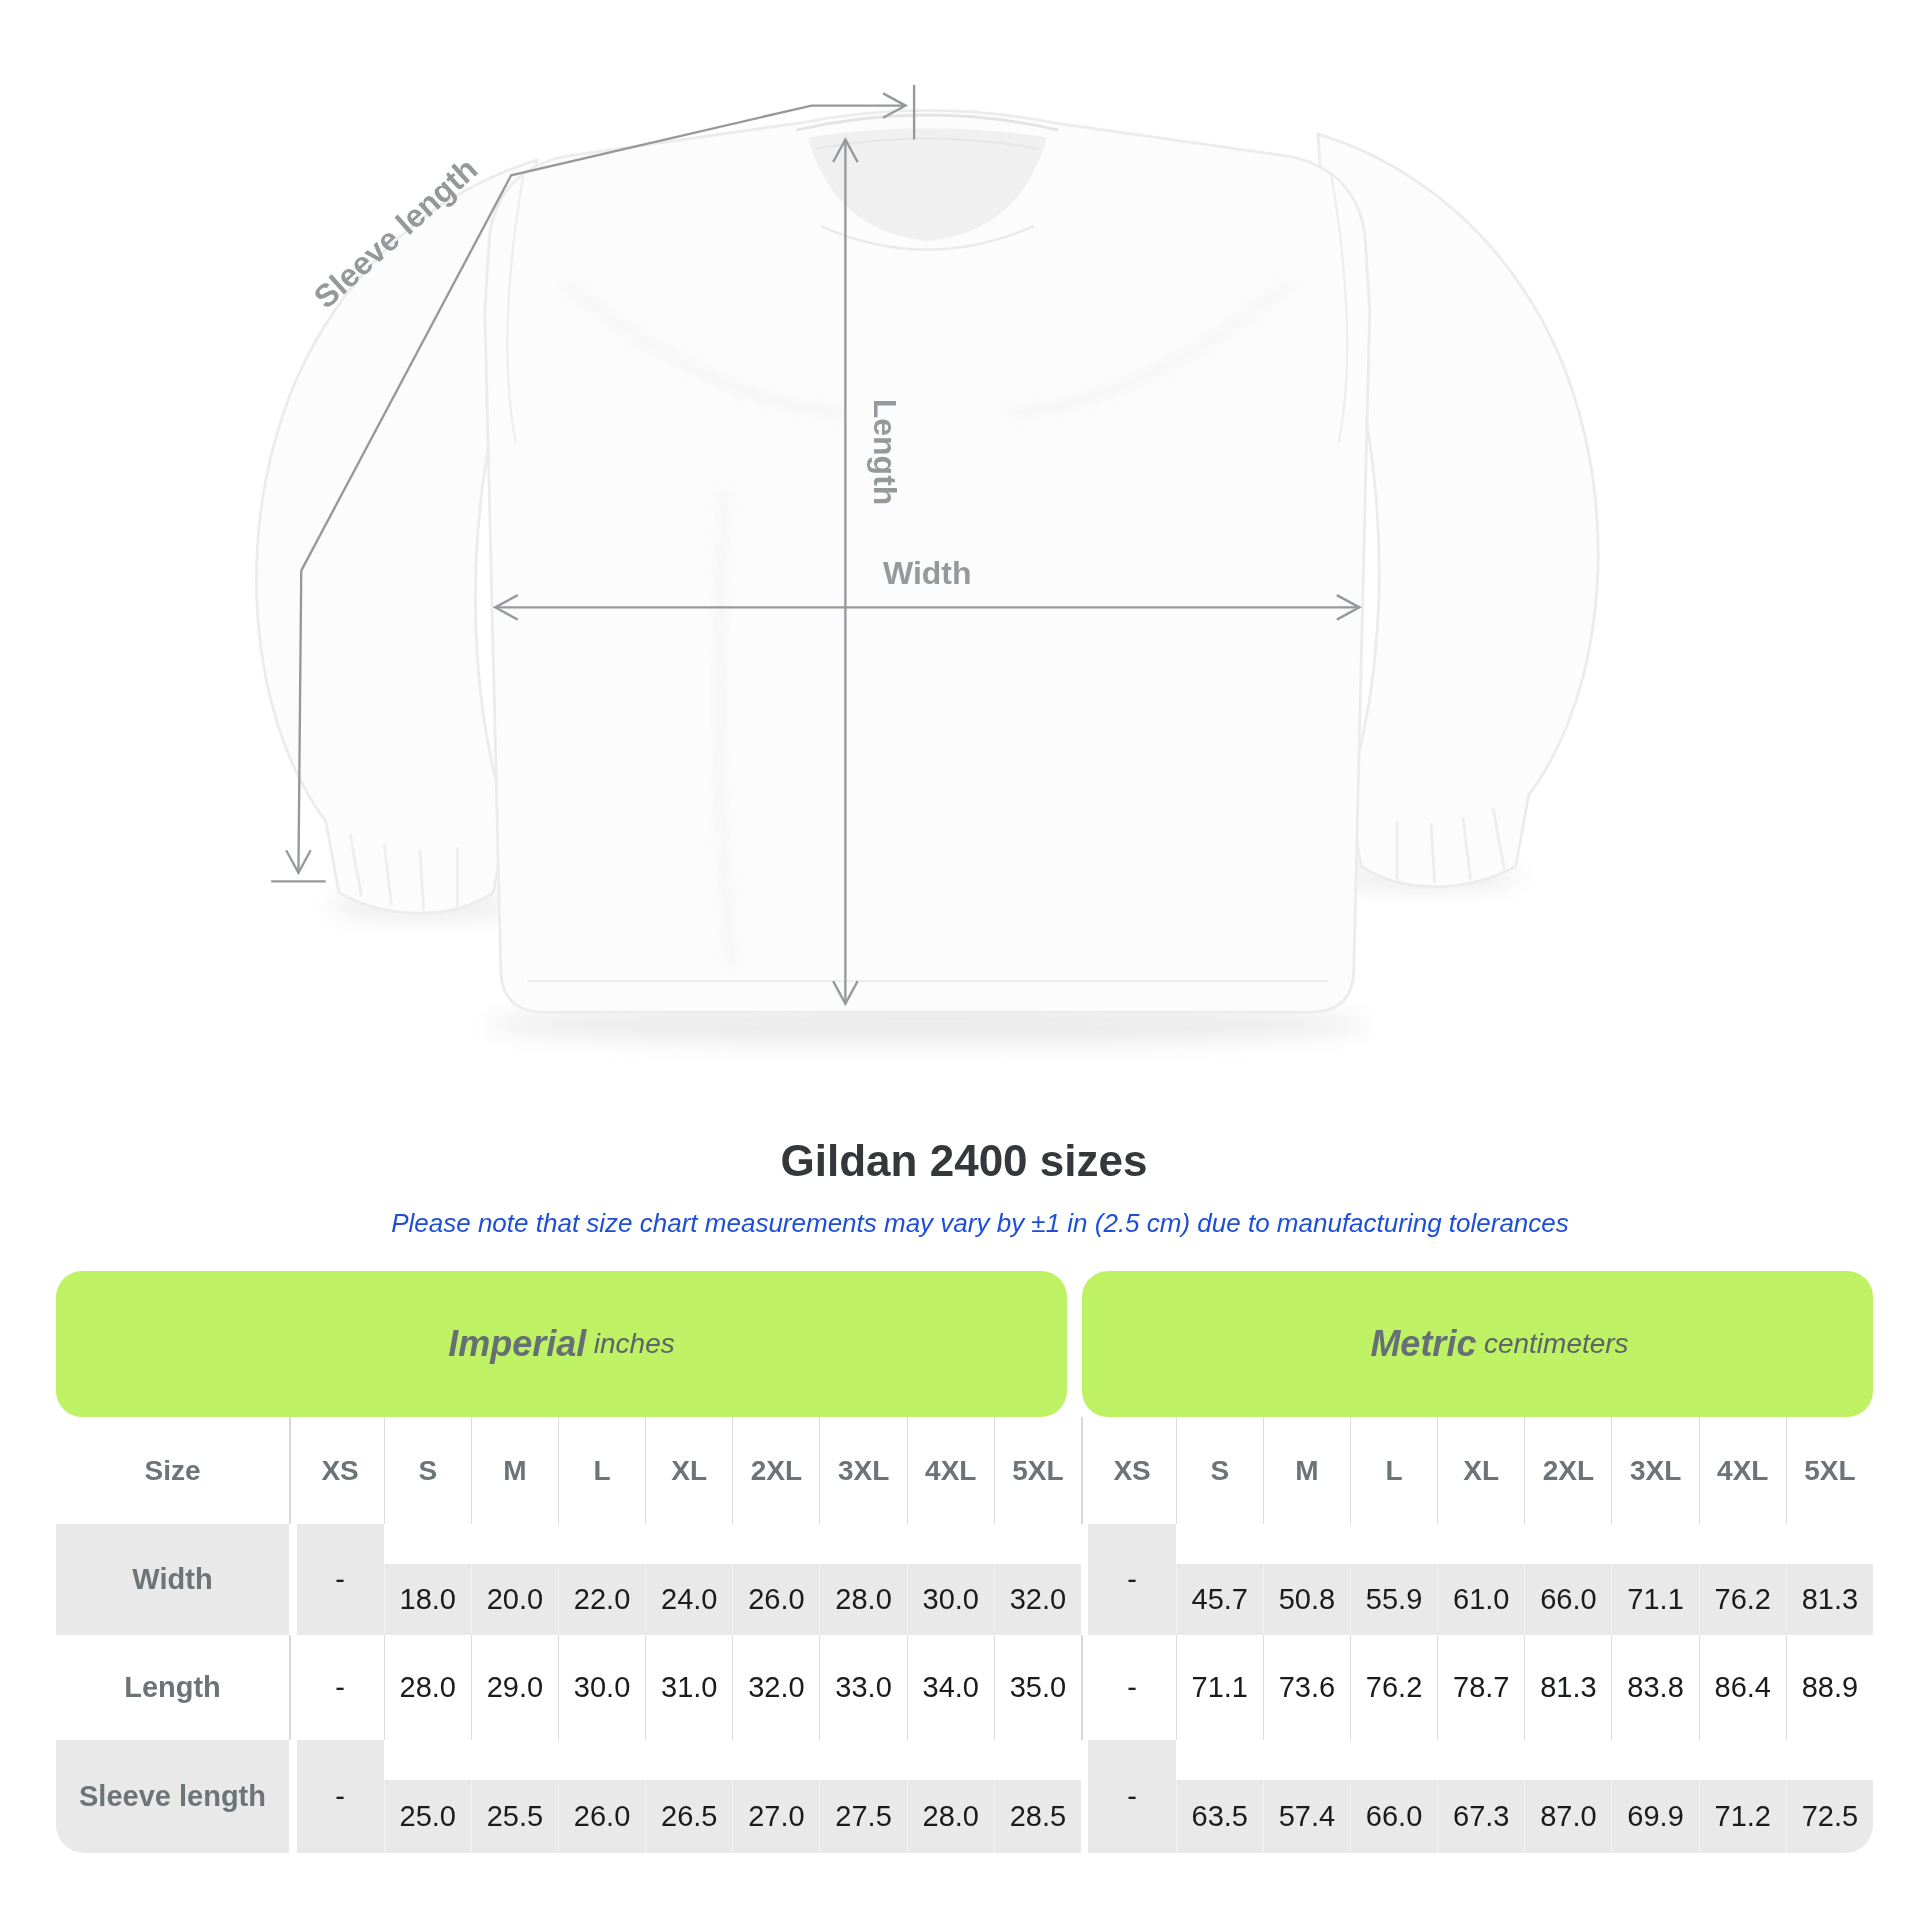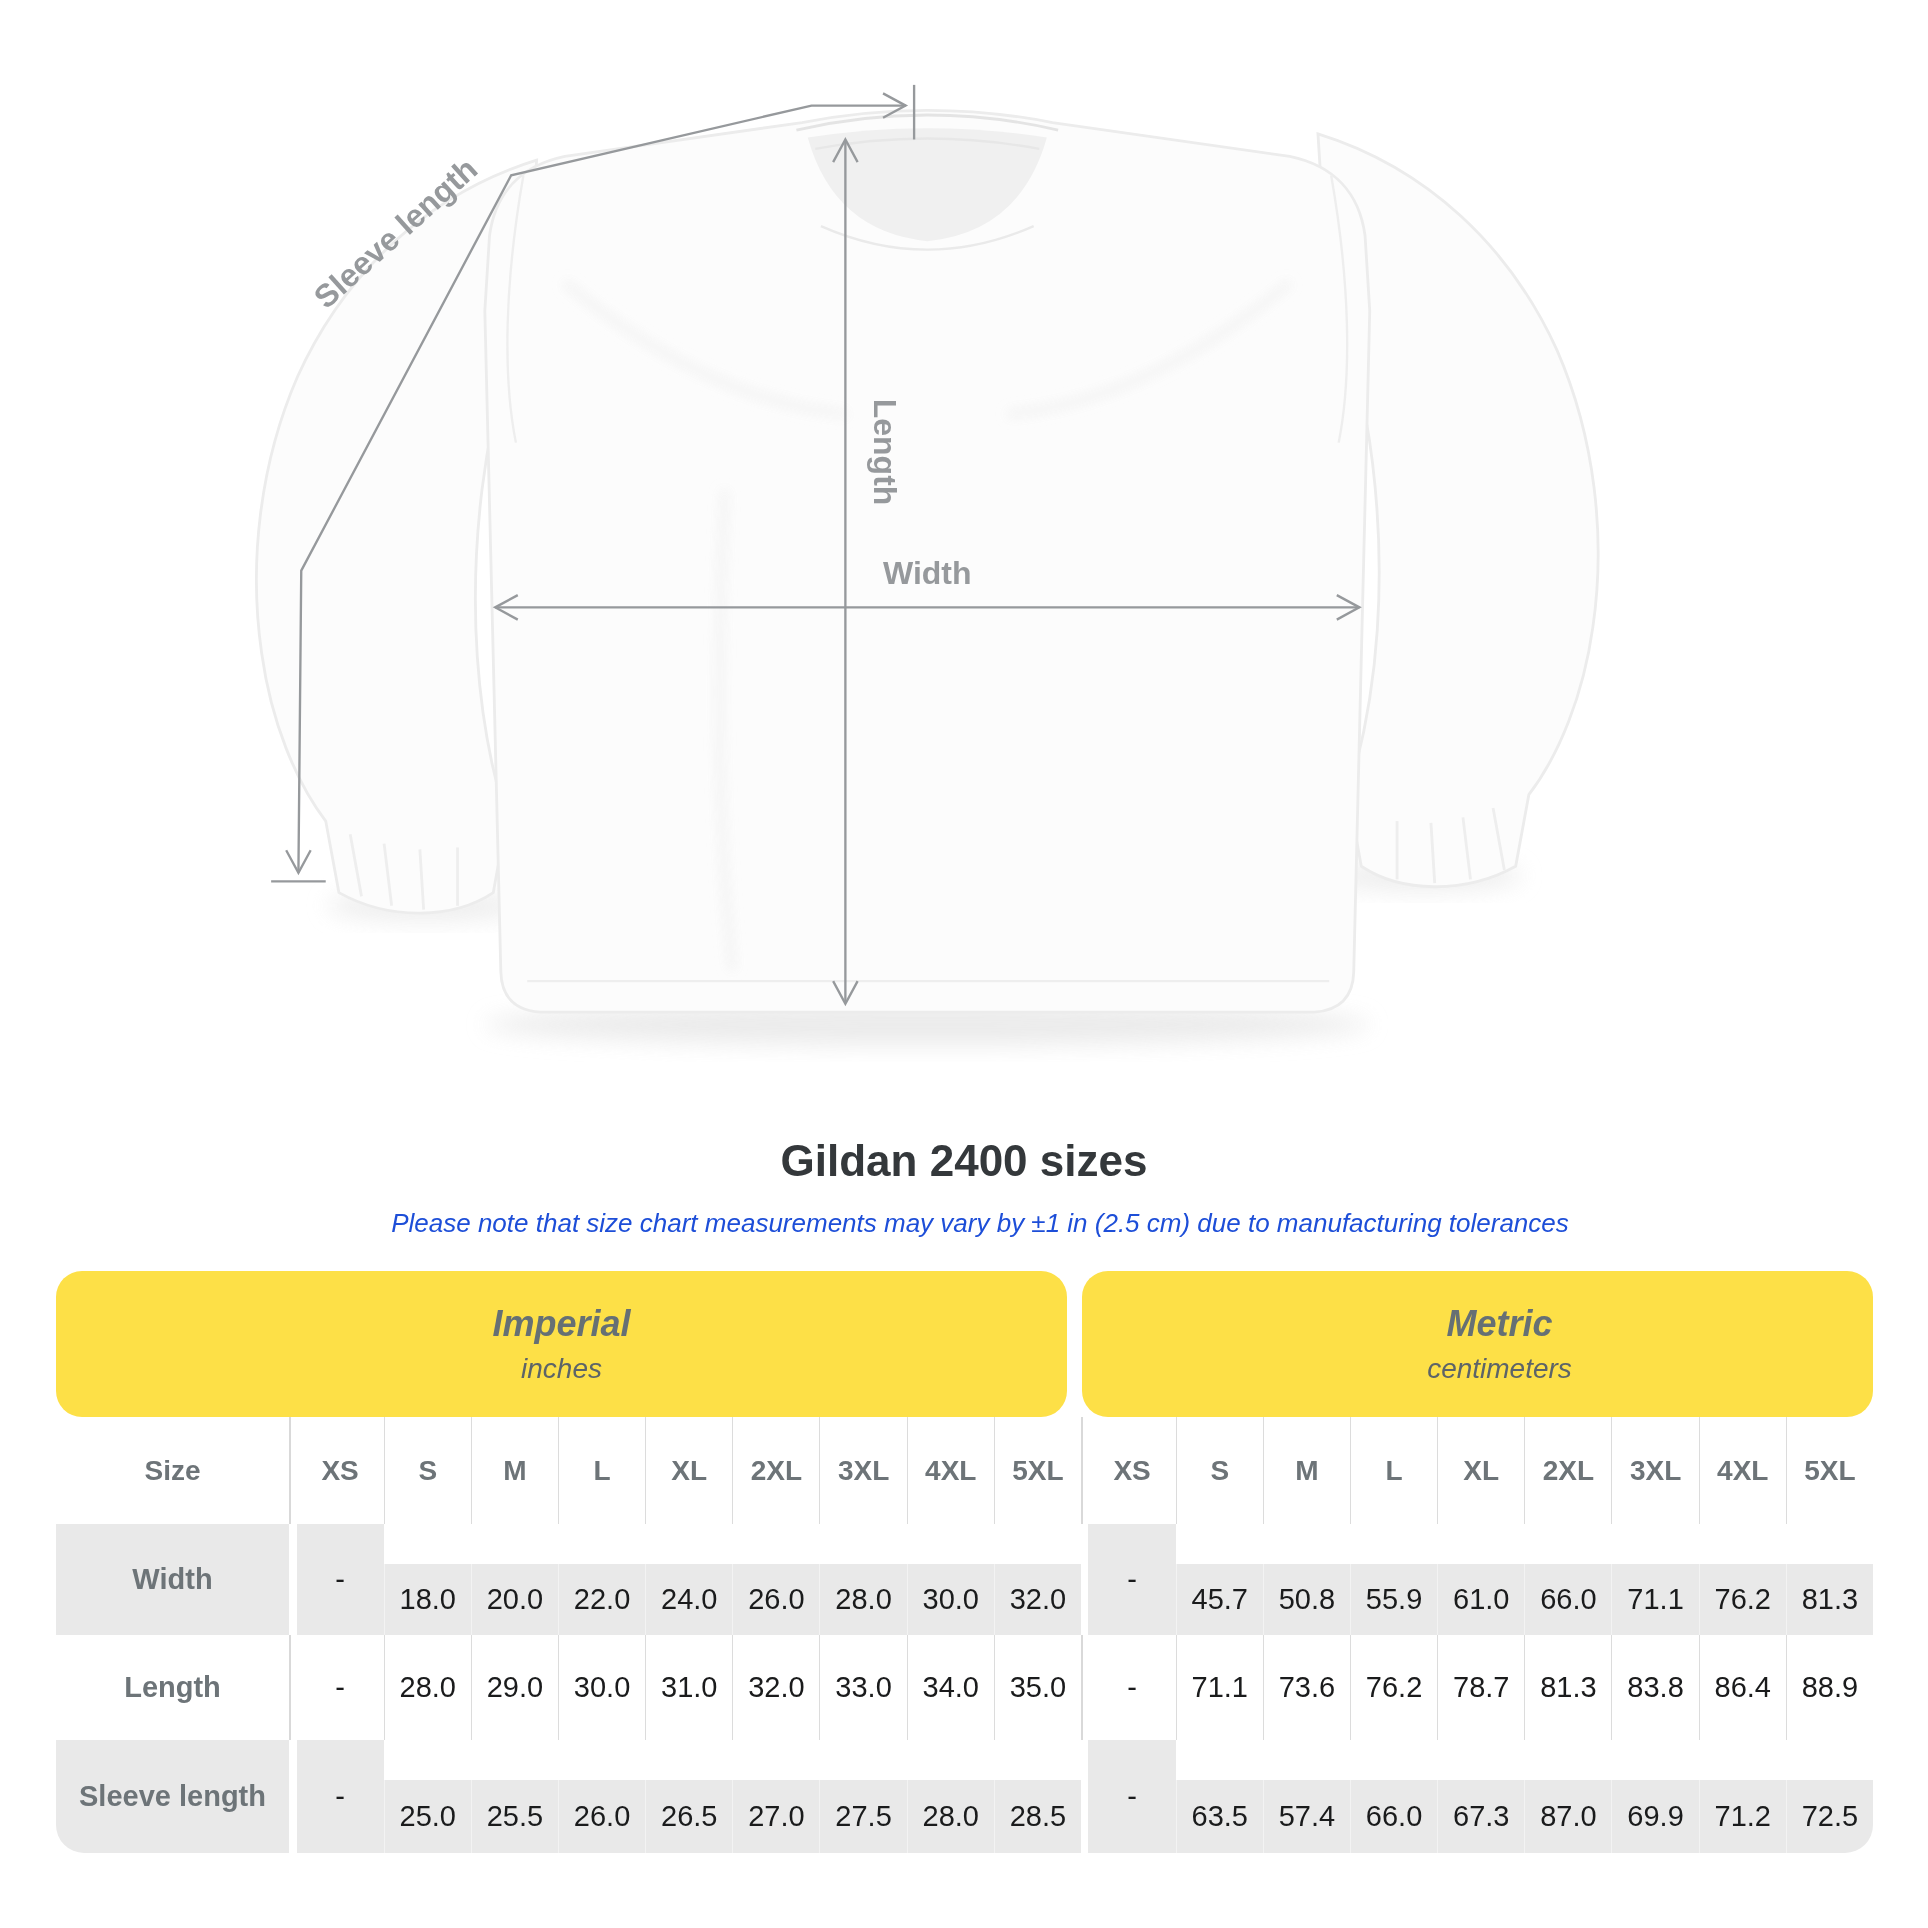--- a/index.html
+++ b/index.html
@@ -9,21 +9,21 @@
   .diagram{position:absolute;left:0;top:0;}
   .mlabel{font-family:"Liberation Sans",sans-serif;font-weight:700;font-size:34px;fill:#96999c;}
   
   .page-title{position:absolute;top:1136px;left:0;width:100%;text-align:center;
               font-size:44px;font-weight:700;color:#34383b;}
   .page-subtitle{position:absolute;top:1208px;left:16px;width:100%;text-align:center;
               font-size:26px;font-style:italic;color:#1d4ed8;}
   
   .size-table{position:absolute;left:56px;top:1271px;width:1817px;}
   .group-row{display:flex;gap:15px;height:146px;}
-  .pill{background:#fde047;border-radius:26px;display:flex;flex-direction:column;
+  .pill{background:#bef264;border-radius:26px;display:flex;flex-direction:row;
         align-items:center;justify-content:center;gap:7.5px;}
   .pill-imperial{width:1011px;flex:none;}
   .pill-metric{flex:1;padding-left:44px;}
   .g-name{font-size:36px;font-weight:700;font-style:italic;color:#667074;}
   .g-unit{font-size:28px;font-style:italic;color:#5d6468;}
   .t-row{display:grid;grid-template-columns:233px 7.5px repeat(9,1fr) 7.5px repeat(9,1fr);}
   .t-row.header{height:107px;}
   .t-row.gray{height:111px;}
   .t-row.white{height:105px;}
   .t-row.last{height:113px;}

